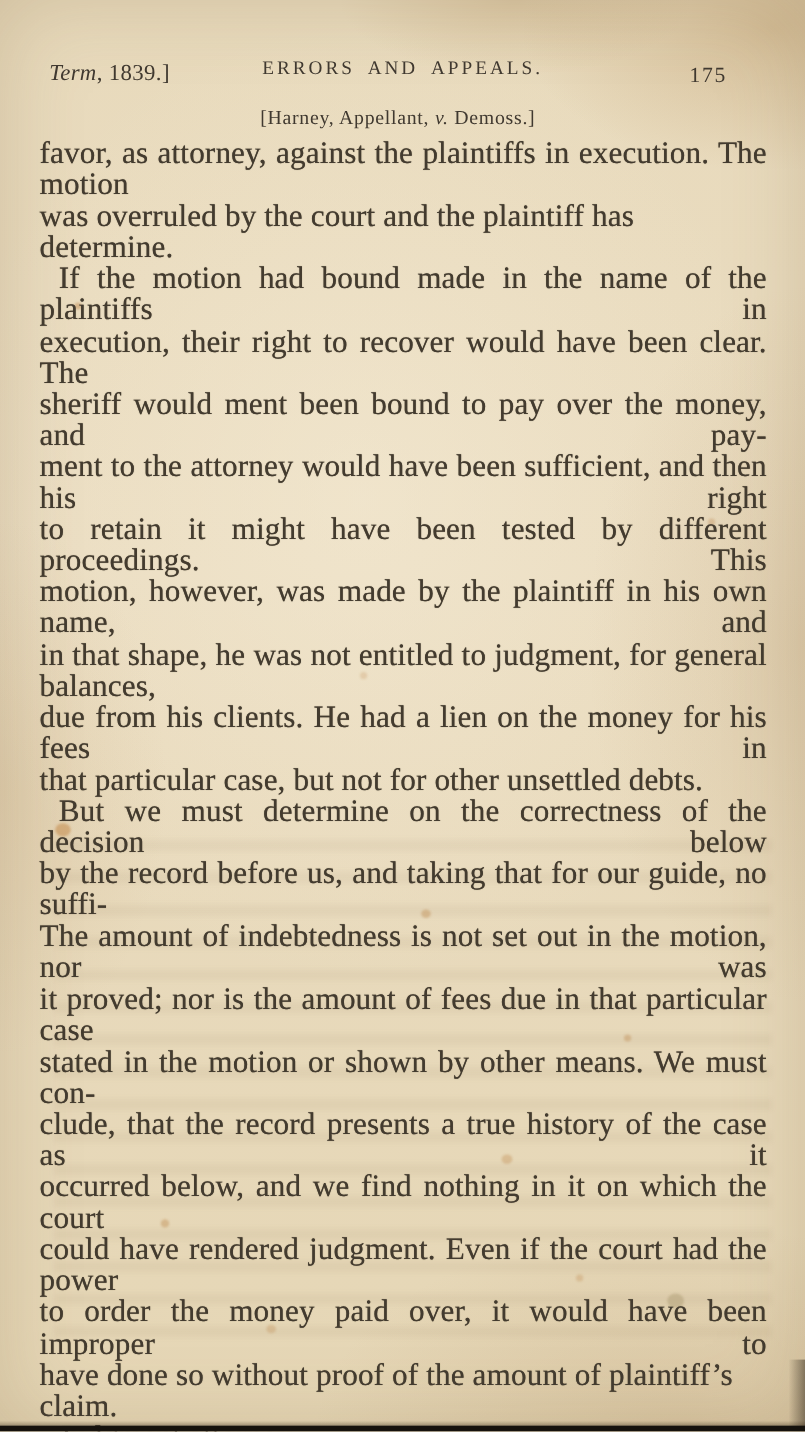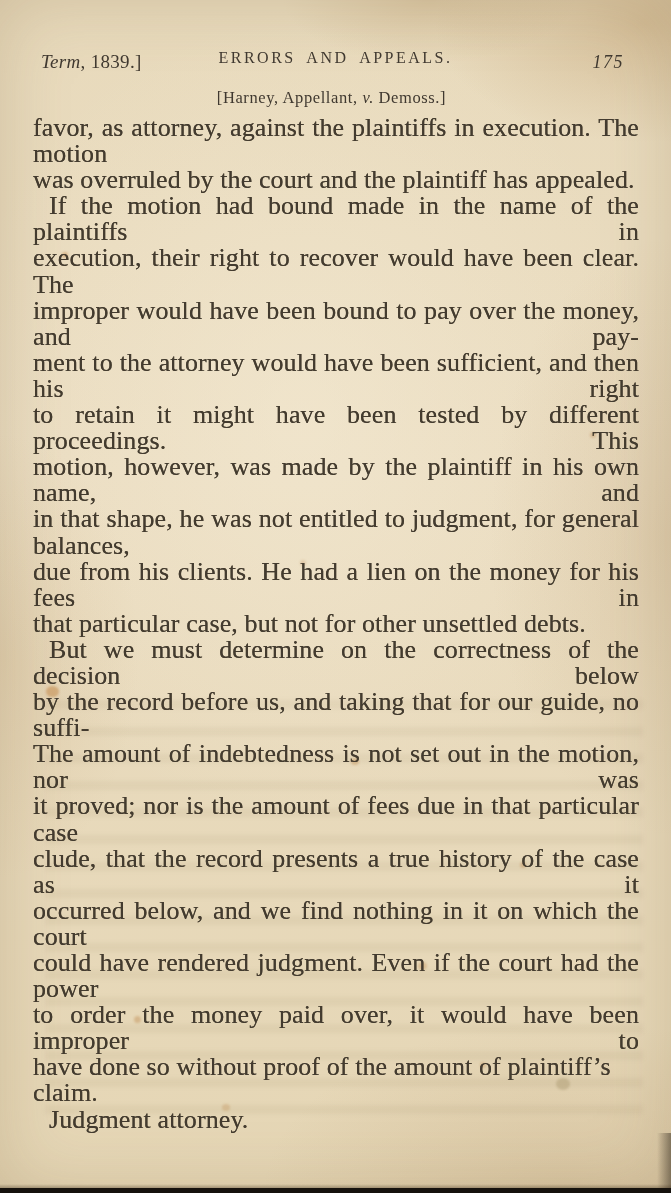--- a/index.html
+++ b/index.html
@@ -38,21 +38,21 @@
     background:linear-gradient(180deg,rgba(60,45,25,0) 0%,rgba(60,45,25,0.35) 100%);}
   .corner-dark{position:absolute;right:0;bottom:0;width:14px;height:60px;
     background:linear-gradient(270deg,rgba(30,22,12,0.45),rgba(30,22,12,0));}
 
   
   .header{position:absolute;top:49px;left:33px;right:33px;height:26px;}
   .header-left{position:absolute;left:8px;top:2px;font-size:19px;letter-spacing:0.3px;}
   .header-left i{font-style:italic;}
   .header-title{position:absolute;left:0;right:0;top:0;text-align:center;
     font-size:16px;letter-spacing:2.5px;word-spacing:5px;}
-  .page-number{position:absolute;right:14px;top:3px;font-size:18px;letter-spacing:1.5px;font-style:italic;}
+  .page-number{position:absolute;right:32px;top:3px;font-size:18px;letter-spacing:1.5px;}
 
   
   .caption{position:absolute;top:88px;left:0;right:8px;text-align:center;
     font-size:16.5px;letter-spacing:0.6px;}
   .caption i{font-style:italic;}
 
   
   .body-text{position:absolute;top:115px;left:33px;width:606px;}
   .line{
     font-size:26px;line-height:26.1px;
@@ -86,34 +86,35 @@
   <div class="header">
     <span class="header-left ink"><i>Term</i><span>, 1839.]</span></span>
     <span class="header-title ink">ERRORS AND APPEALS.</span>
     <span class="page-number ink">175</span>
   </div>
 
   <div class="caption ink"><span>[Harney, Appellant, </span><i>v.</i><span> Demoss.]</span></div>
 
   <div class="body-text">
     <div class="line">favor, as attorney, against the plaintiffs in execution. The motion</div>
-    <div class="line left">was overruled by the court and the plaintiff has appealed.</div>
+    <div class="line left">was overruled by the court and the plaintiff has determine.</div>
     <div class="line indent">If the motion had bound made in the name of the plaintiffs in</div>
     <div class="line">execution, their right to recover would have been clear. The</div>
-    <div class="line">improper would have been bound to pay over the money, and pay-</div>
+    <div class="line">sheriff would ment been bound to pay over the money, and pay-</div>
     <div class="line">ment to the attorney would have been sufficient, and then his right</div>
     <div class="line">to retain it might have been tested by different proceedings. This</div>
     <div class="line">motion, however, was made by the plaintiff in his own name, and</div>
     <div class="line">in that shape, he was not entitled to judgment, for general balances,</div>
     <div class="line">due from his clients. He had a lien on the money for his fees in</div>
     <div class="line left">that particular case, but not for other unsettled debts.</div>
     <div class="line indent">But we must determine on the correctness of the decision below</div>
     <div class="line">by the record before us, and taking that for our guide, no suffi-</div>
     <div class="line">The amount of indebtedness is not set out in the motion, nor was</div>
     <div class="line">it proved; nor is the amount of fees due in that particular case</div>
+    <div class="line">stated in the motion or shown by other means. We must con-</div>
     <div class="line">clude, that the record presents a true history of the case as it</div>
     <div class="line">occurred below, and we find nothing in it on which the court</div>
     <div class="line">could have rendered judgment. Even if the court had the power</div>
     <div class="line">to order the money paid over, it would have been improper to</div>
     <div class="line left">have done so without proof of the amount of plaintiff’s claim.</div>
     <div class="line indent left">Judgment attorney.</div>
   </div>
 
   <div class="corner-dark"></div>
   <div class="scan-strip-soft"></div>

